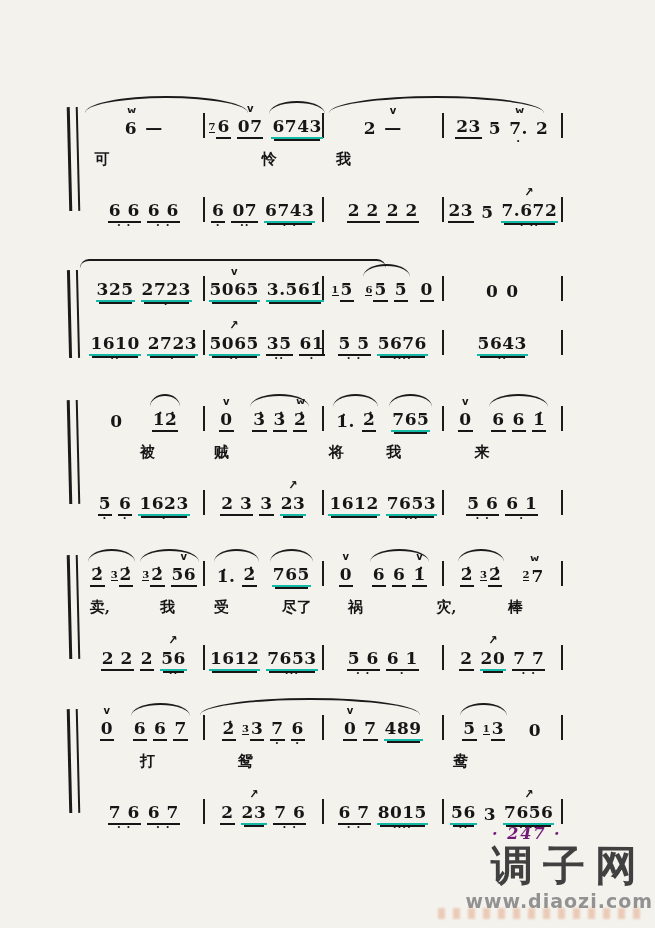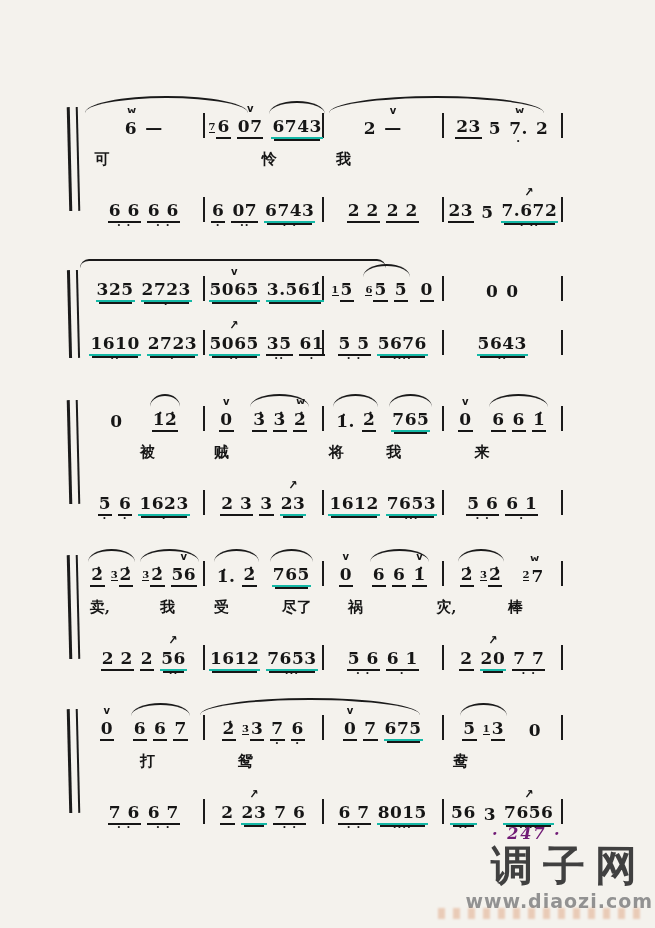--- a/index.html
+++ b/index.html
@@ -982,21 +982,21 @@
             <div class="tok">
               <div class="orn"></div>
               <div class="mrow">
                 <span class="nt u1">7</span>
               </div>
               <div class="db"> </div>
             </div>
             <div class="tok">
               <div class="orn"></div>
               <div class="mrow">
-                <span class="nt u2">675</span>
+                <span class="nt u2">489</span>
               </div>
               <div class="db"> </div>
             </div>
           </div>
         </div>
         <div class="bl"></div>
         <div class="bar">
           <div class="grp arc">
             <div class="tok">
               <div class="orn"></div>

